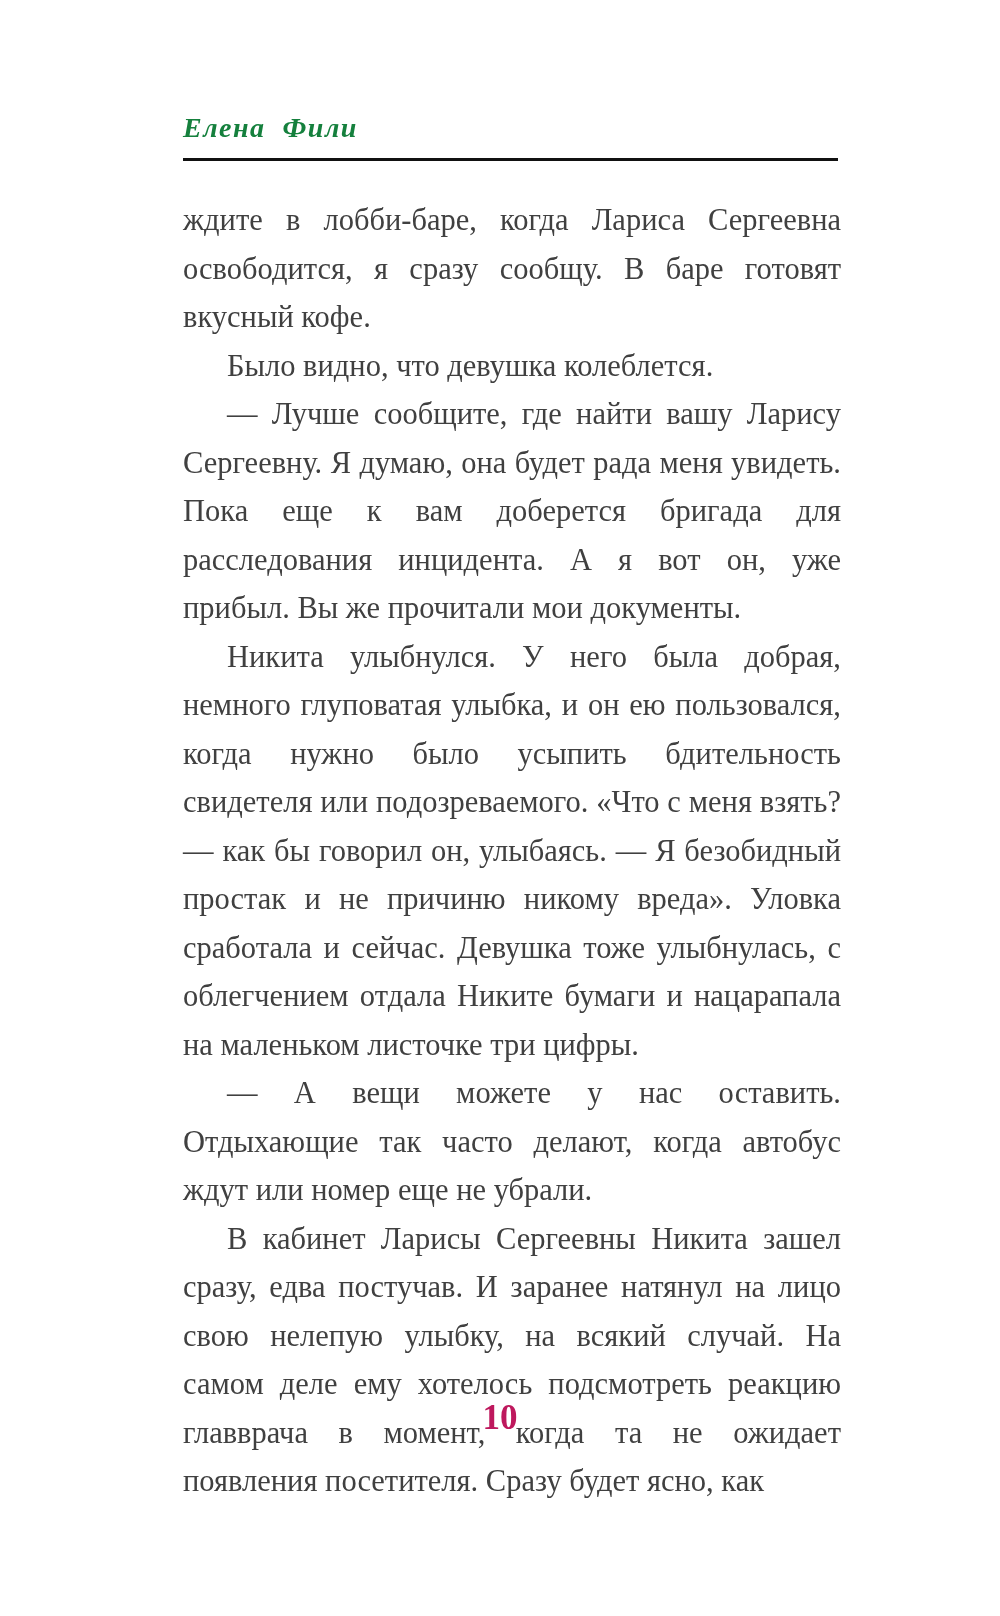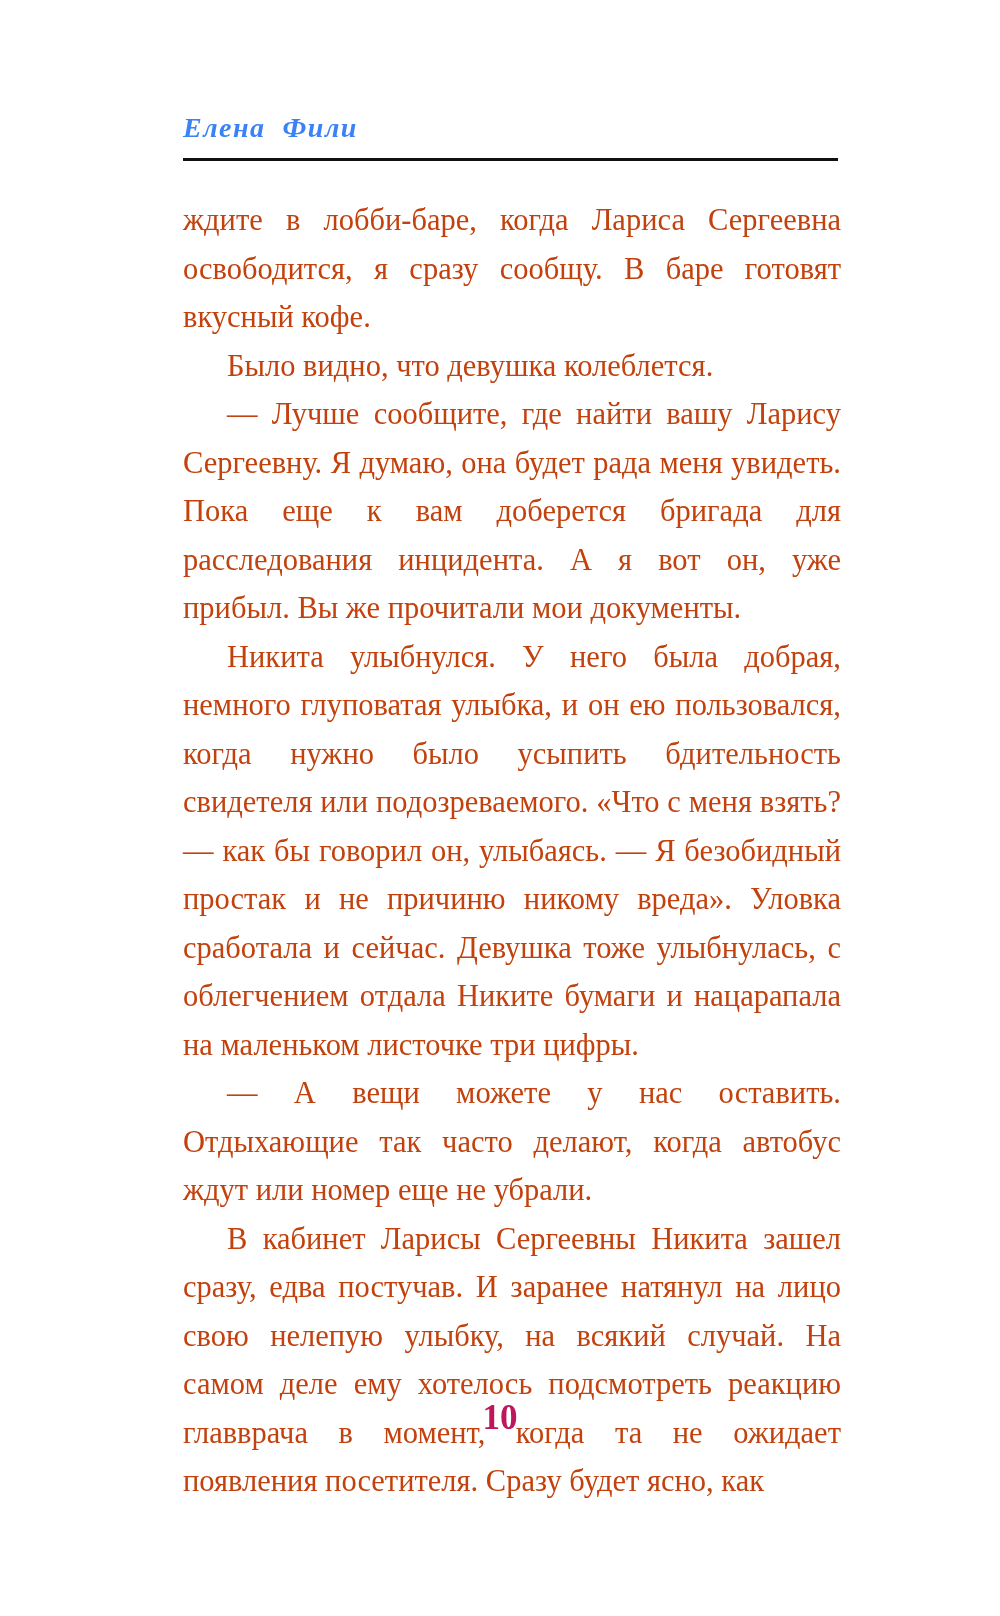--- a/index.html
+++ b/index.html
@@ -27,42 +27,42 @@
     left: 183px;
     top: 112px;
     width: 655px;
   }
   .header-title {
     font-family: "Liberation Serif", "DejaVu Serif", serif;
     font-style: italic;
     font-weight: 700;
     font-size: 28px;
     letter-spacing: 1.5px;
-    color: #3b82f6;
+    color: #15803d;
     margin: 0;
     white-space: pre;
   }
   .header-rule {
     position: absolute;
     left: 183px;
     top: 158px;
     width: 655px;
     height: 3px;
     background: #111111;
   }
   .body-text {
     position: absolute;
     left: 183px;
     top: 196px;
     width: 658px;
     font-size: 30.5px;
     line-height: 48.5px;
     text-align: justify;
     text-justify: inter-word;
-    color: #c2410c;
+    color: #404040;
   }
   .body-text p {
     margin: 0;
     text-indent: 0;
   }
   .body-text p.indent {
     text-indent: 44px;
   }
   .page-number {
     position: absolute;

